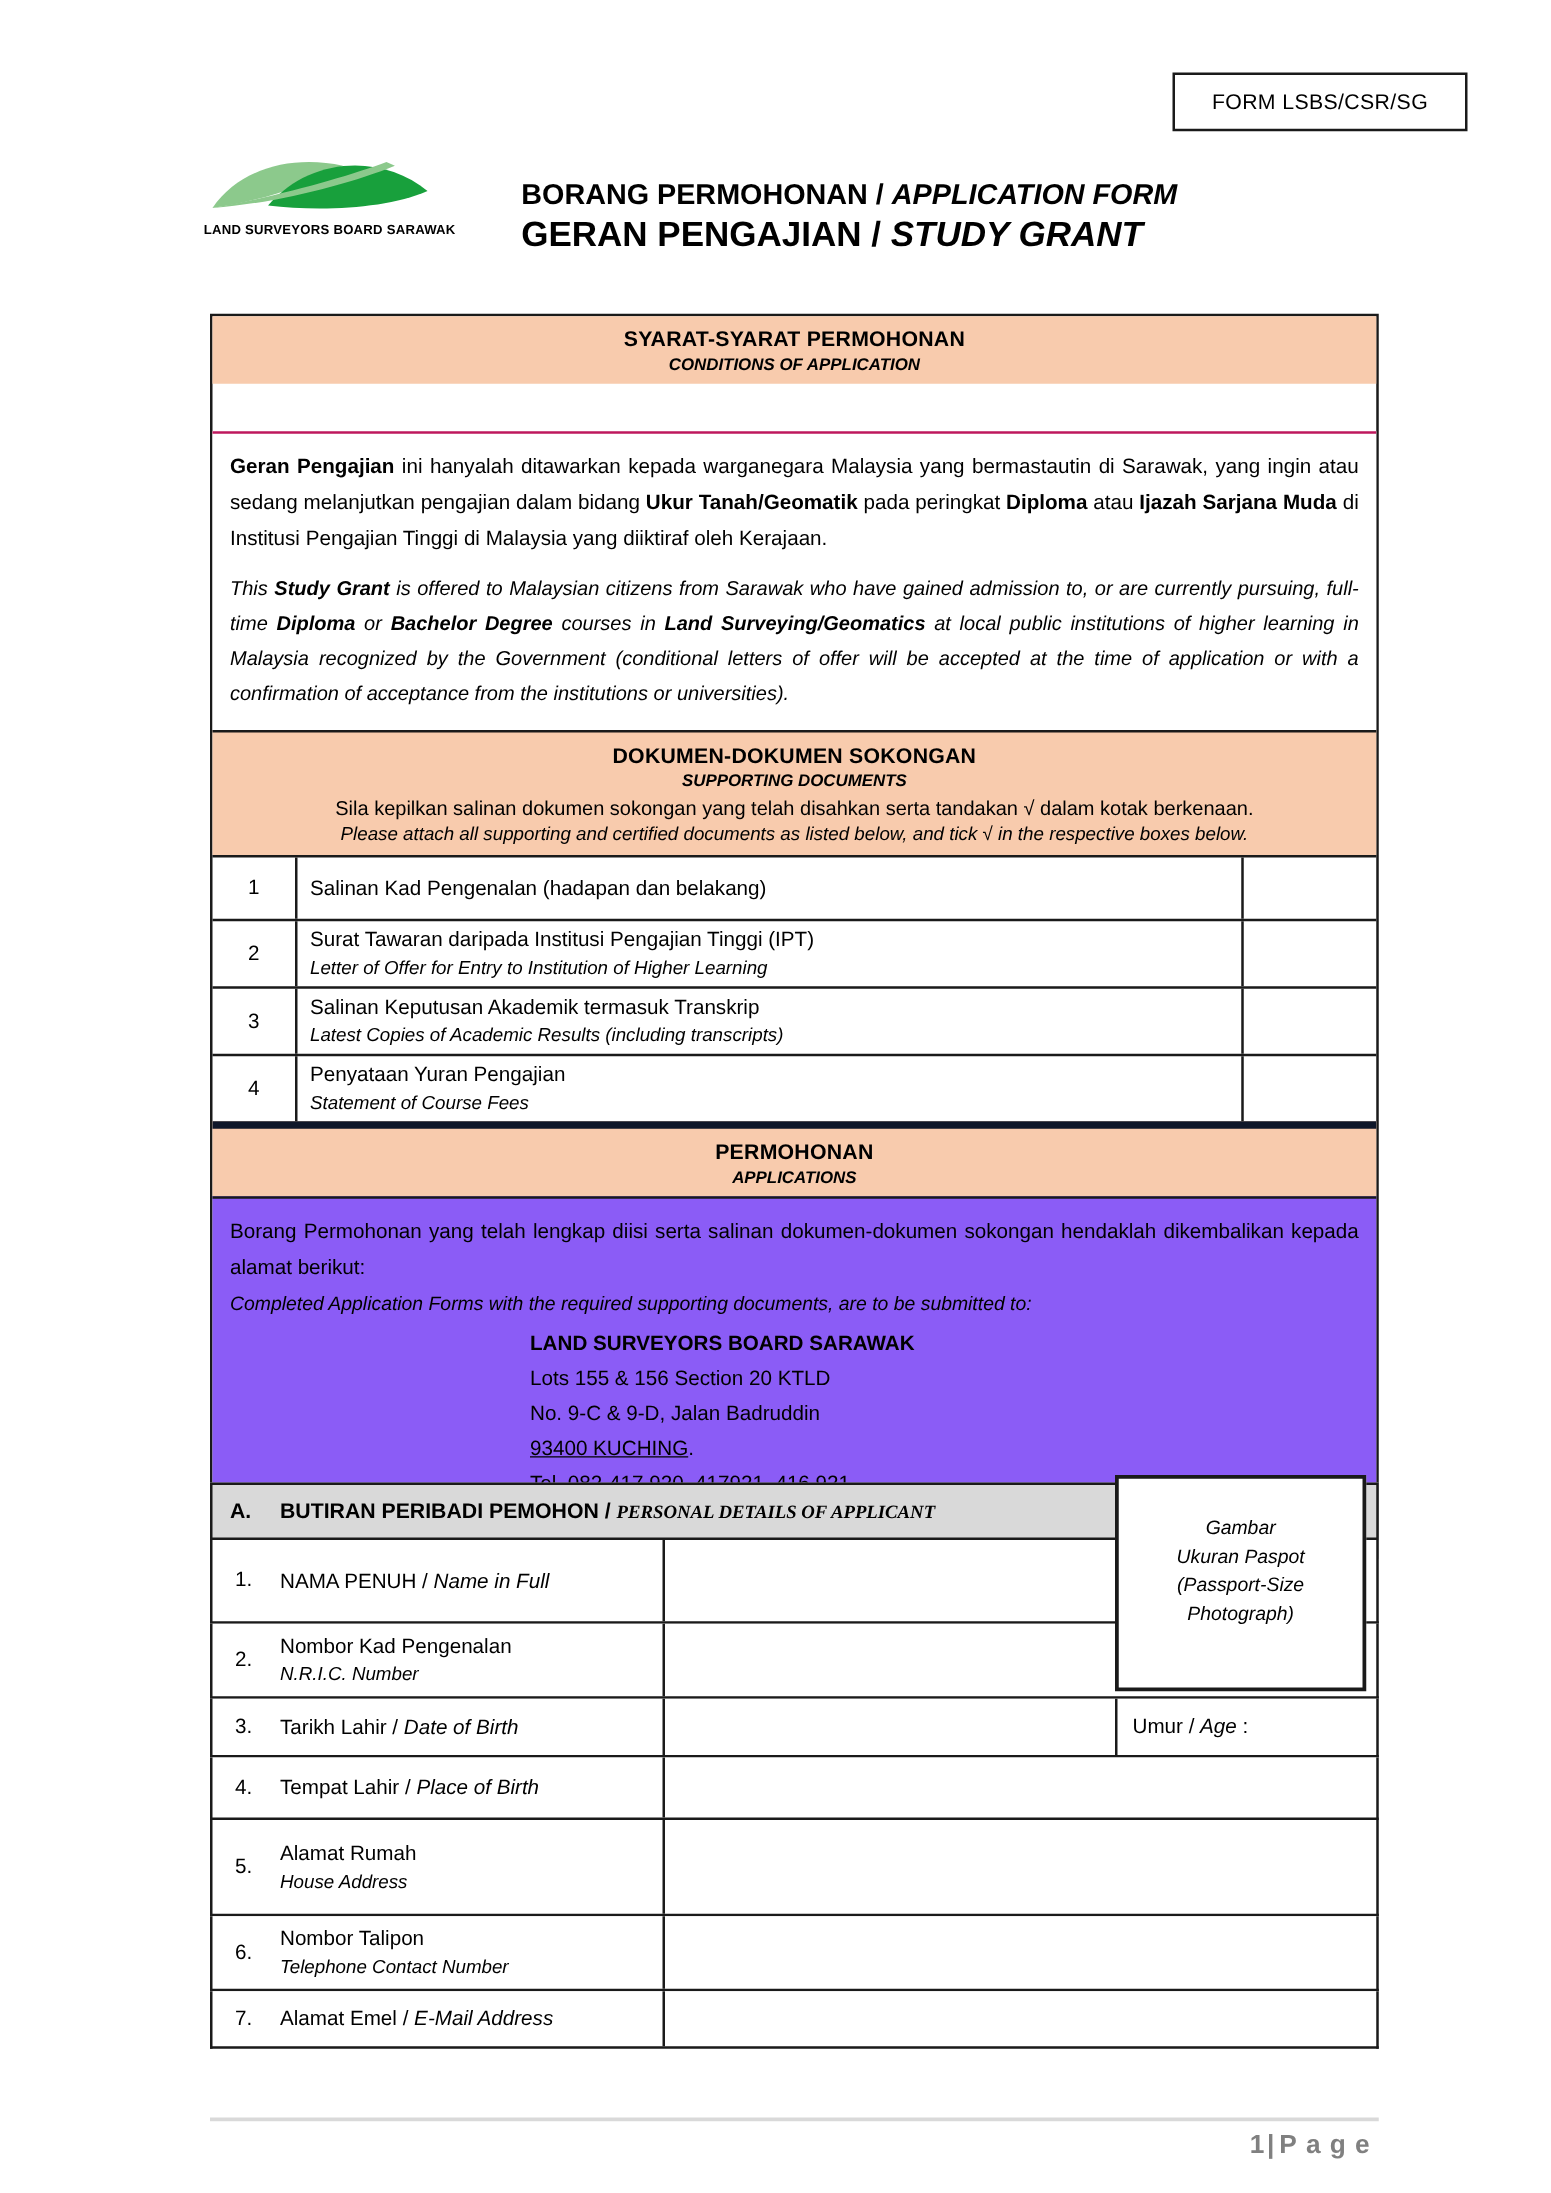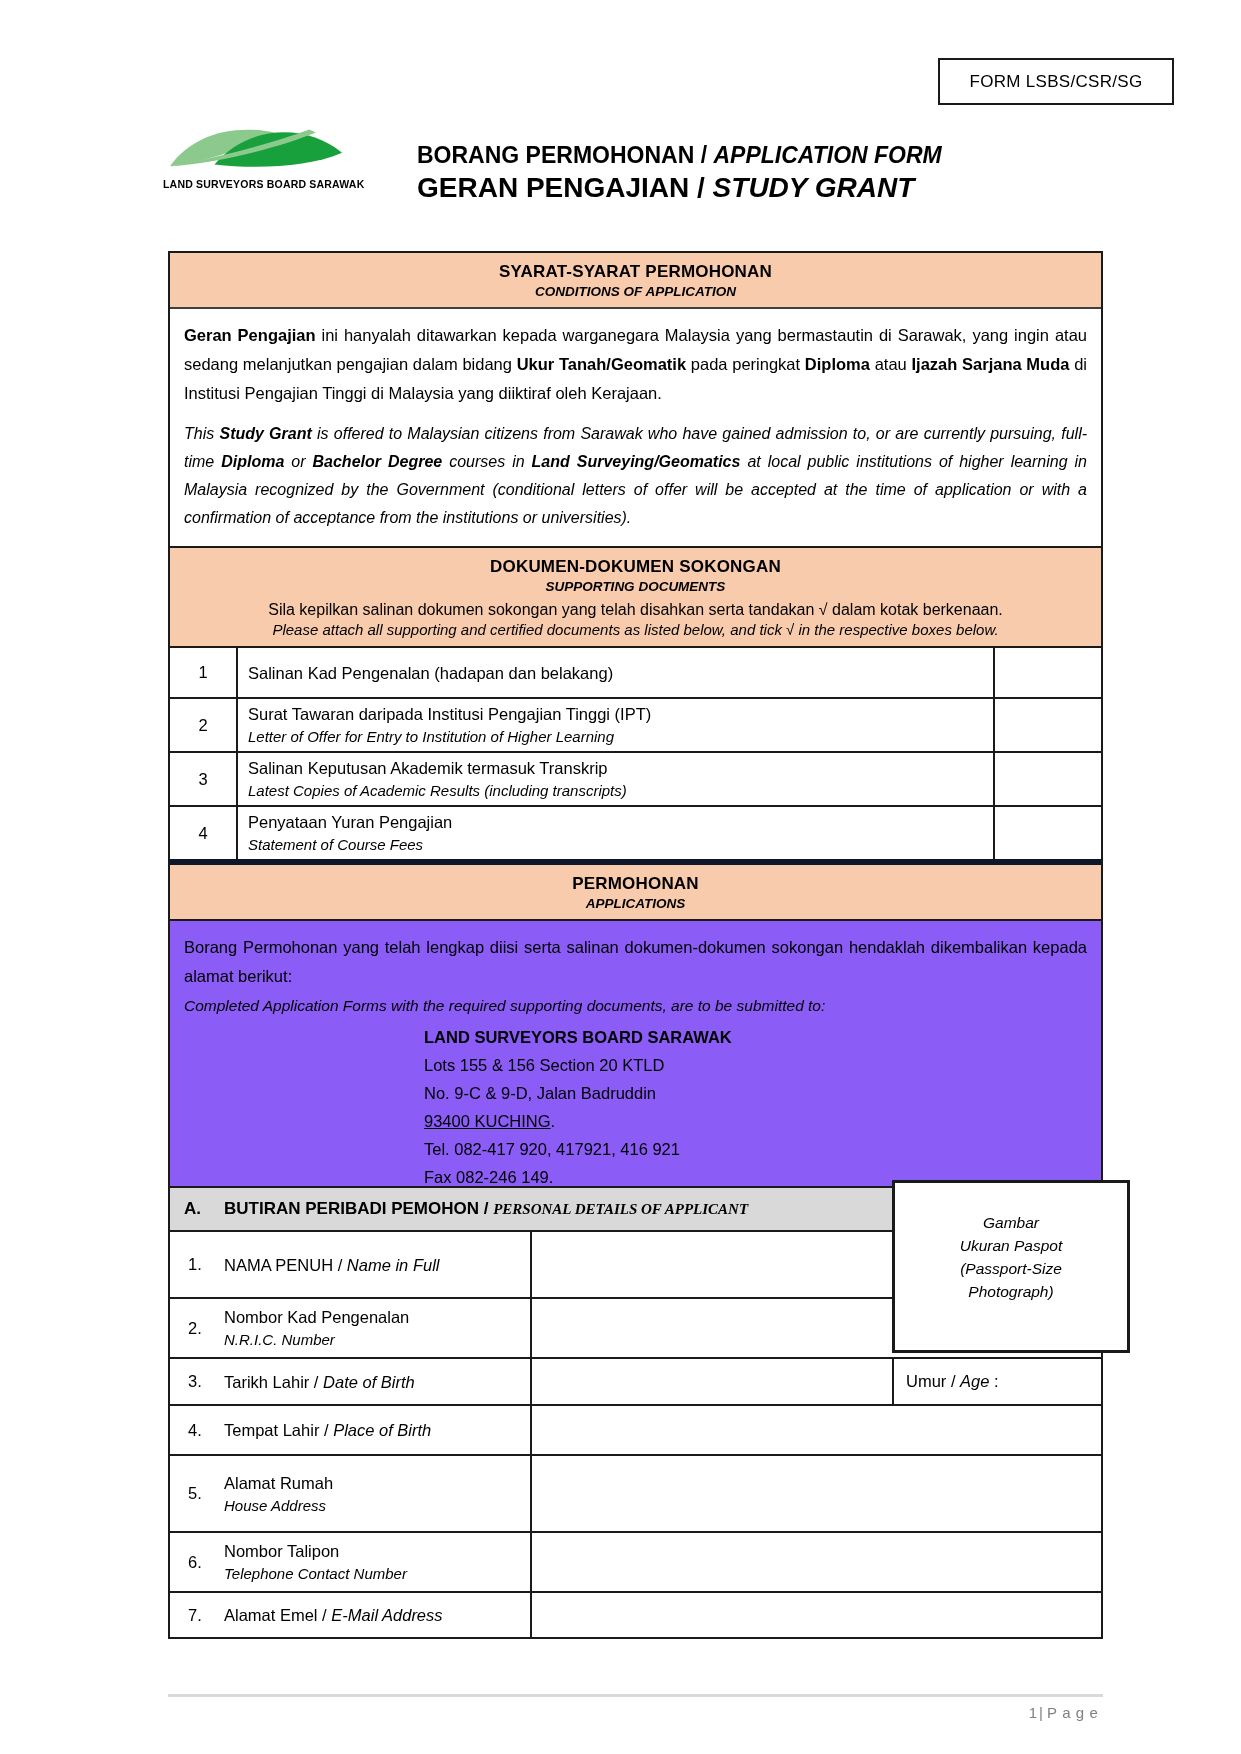--- a/index.html
+++ b/index.html
@@ -35,21 +35,21 @@
   
   .main-box {
     position:absolute; left:168px; top:251px; width:935px;
     border:2px solid #1a1a1a;
   }
   .band {
     background:#F8CBAD;
     text-align:center;
     padding:9px 10px 8px 10px;
   }
-  .band + .white-body { border-top:2px solid #404040; }
+  .band + .white-body { border-top:2px solid #be185d;margin-top:38px; }
   .band-title { font-size:17px; font-weight:bold; letter-spacing:.2px; }
   .band-sub { font-size:13.5px; font-weight:bold; font-style:italic; margin-top:2px; }
   .band-instr-my { font-size:16px; margin-top:7px; }
   .band-instr-en { font-size:15px; font-style:italic; margin-top:2px; }
 
   .white-body { background:#fff; padding:12px 14px 14px 14px; }
   .para-my { font-size:16.5px; line-height:29px; text-align:justify; }
   .para-en { font-size:16px; line-height:28px; text-align:justify; font-style:italic; margin-top:12px; }
 
   
@@ -106,31 +106,31 @@
   .pd-age {
     border-left:2px solid #1a1a1a;
     display:flex; align-items:center;
     padding-left:12px; font-size:16.5px;
   }
   .h-r1 { min-height:67px; } .h-r2 { min-height:47px; } .h-r3 { min-height:47px; }
   .h-r4 { min-height:50px; } .h-r5 { min-height:77px; } .h-r6 { min-height:57px; }
   .h-r7 { min-height:46px; }
 
   .photo-box {
-    position:absolute; left:724px; top:-6px; width:238px; height:173px;
+    position:absolute; left:724px; top:-6px; width:201px; height:173px;
     background:#fff; border:3px solid #1a1a1a;
     text-align:center; font-style:italic; font-size:15.5px; line-height:23px;
     padding-top:28px;
   }
 
   
   .footer-rule { position:absolute; left:168px; top:1694px; width:935px; height:3px; background:#D9D9D9; }
   .footer-text {
     position:absolute; left:168px; top:1704px; width:935px;
-    text-align:right; color:#808080; font-size:15px;
+    text-align:right; color:#808080; font-size:21px;font-weight:bold;
   }
   .footer-text .pg-num { margin-right:2px; }
   .footer-text .pg-sep { margin-right:4px; }
   .footer-text .pg-label { letter-spacing:.35em; }
 </style>
 </head>
 <body>
 
 <div class="page">
 

